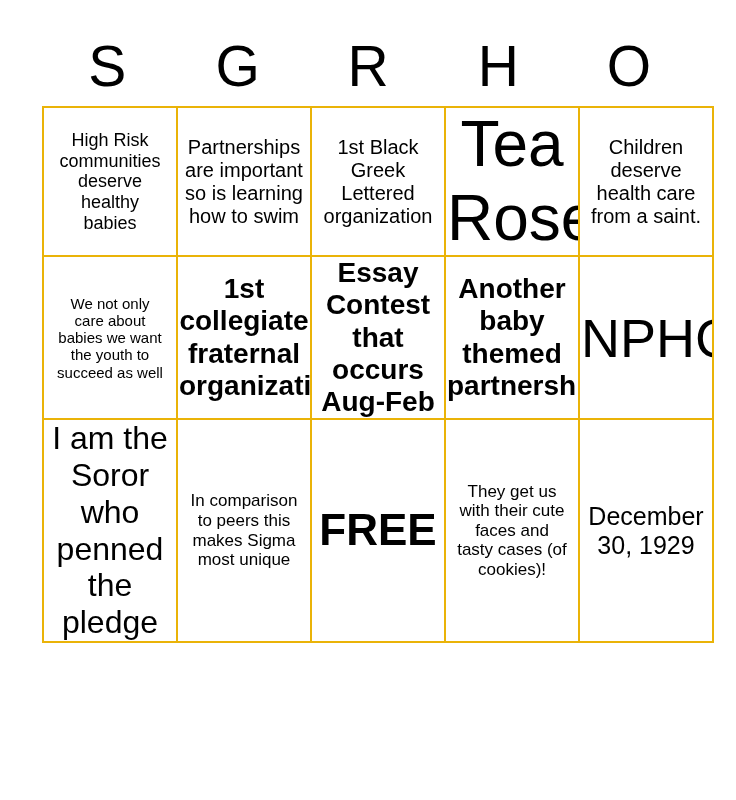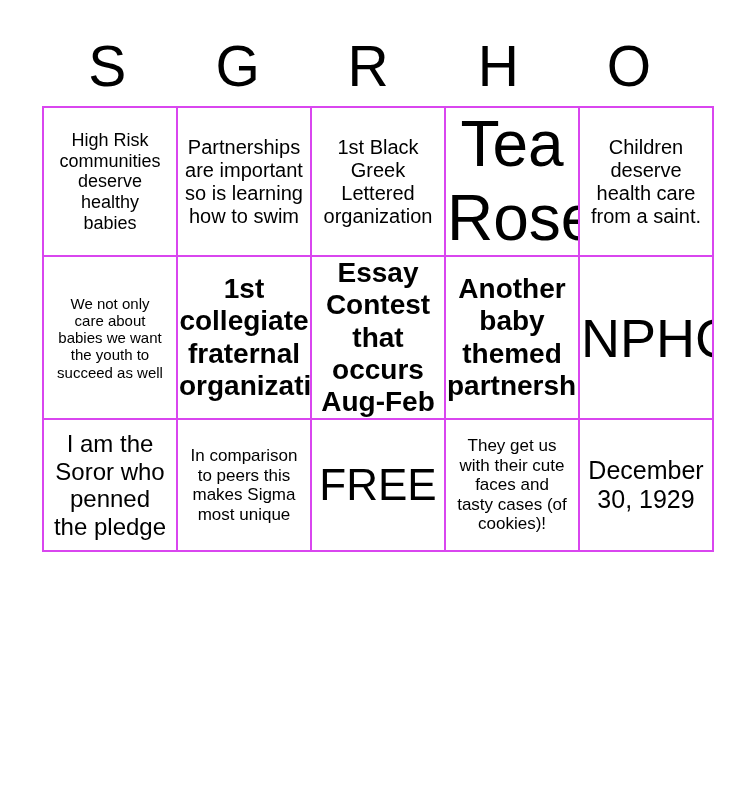--- a/index.html
+++ b/index.html
@@ -32,45 +32,45 @@
     padding-bottom: 11px;
     font-weight: 400;
   }
   table.bingo-grid {
     border-collapse: collapse;
     table-layout: fixed;
     width: 652px;
     margin-left: 42px;
   }
   table.bingo-grid td {
-    border: 2px solid #d946ef;
+    border: 2px solid #eab308;
     width: 130px;
     height: 130px;
     max-height: 130px;
     text-align: center;
     vertical-align: middle;
     white-space: pre-line;
     line-height: 1.15;
     padding: 0 1px;
     overflow: hidden;
     background: #ffffff;
   }
   
   .s15 { font-size: 15px; margin-top: 28px; }
   .s17 { font-size: 17px; }
   .s18 { font-size: 18px; }
   .s19 { font-size: 19px; }
   .s20 { font-size: 20px; }
   .s21 { font-size: 28px; font-weight: bold; }
-  .s24 { font-size: 24px; }
+  .s24 { font-size: 32px; }
   .s25 { font-size: 25px; border-radius: 17px; }
   .s26 { font-size: 26px; }
   .s38 { font-size: 38px; line-height: 1.1; }
   .s42 { font-size: 54px; line-height: 1.1; }
-  .s44 { font-size: 44px; line-height: 1.1; }
+  .s44 { font-size: 44px; line-height: 1.1; font-weight: bold; }
   .s50 { font-size: 64px; line-height: 1.1; }
 </style>
 </head>
 <body>
 
 <div class="bingo-card">
 
   <div class="card-header">
     <span class="hletter">S</span>
     <span class="hletter">G</span>

